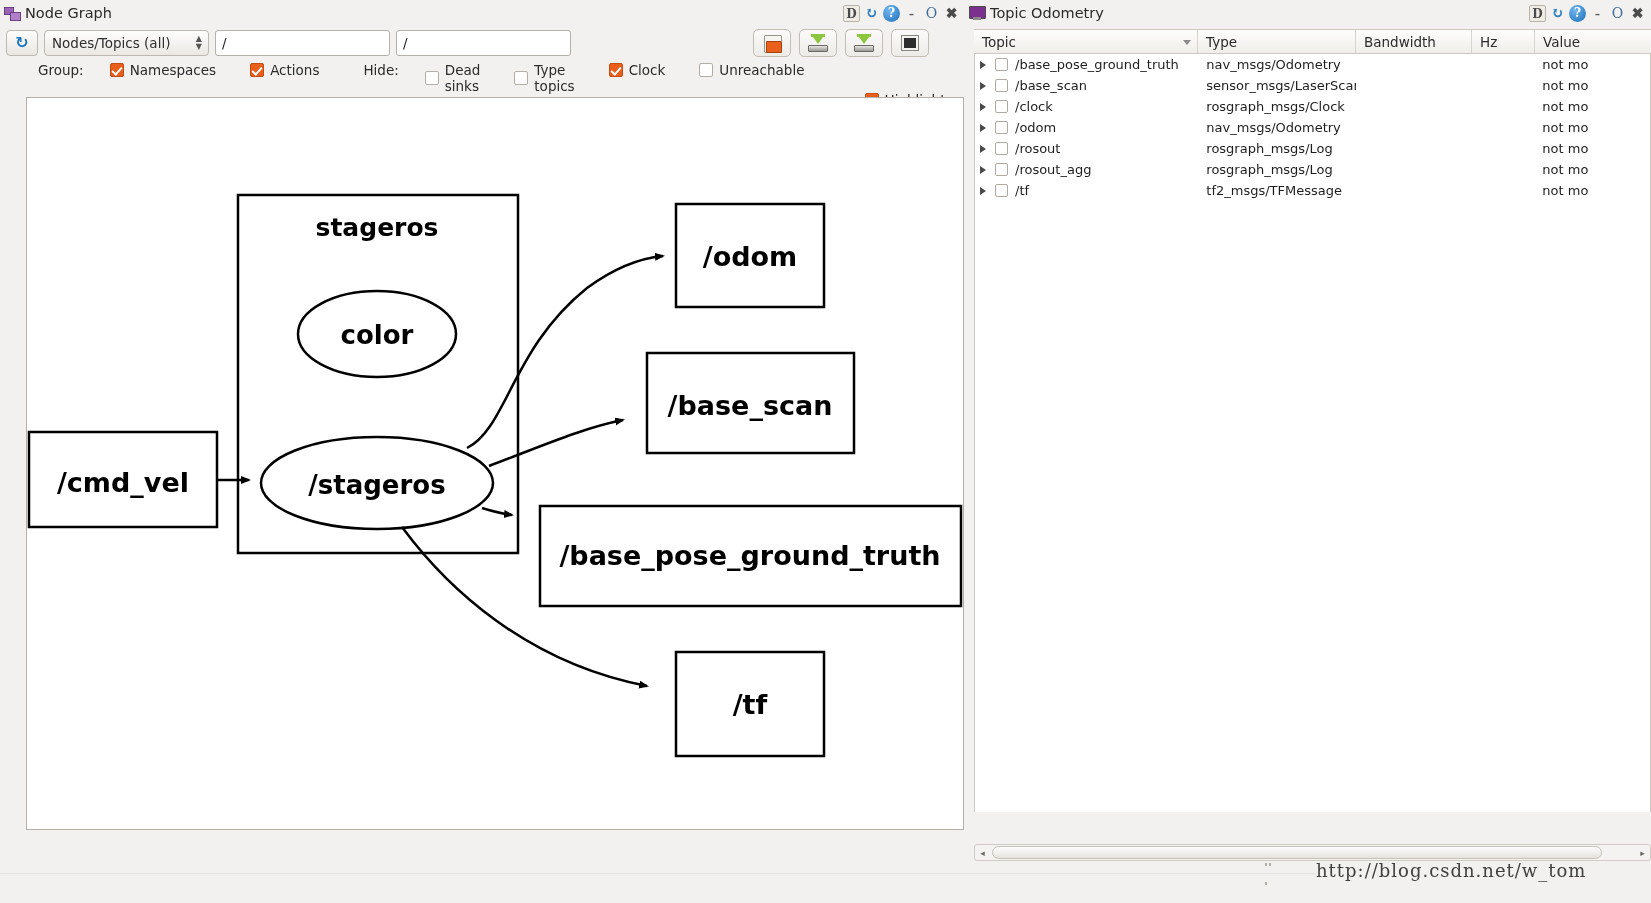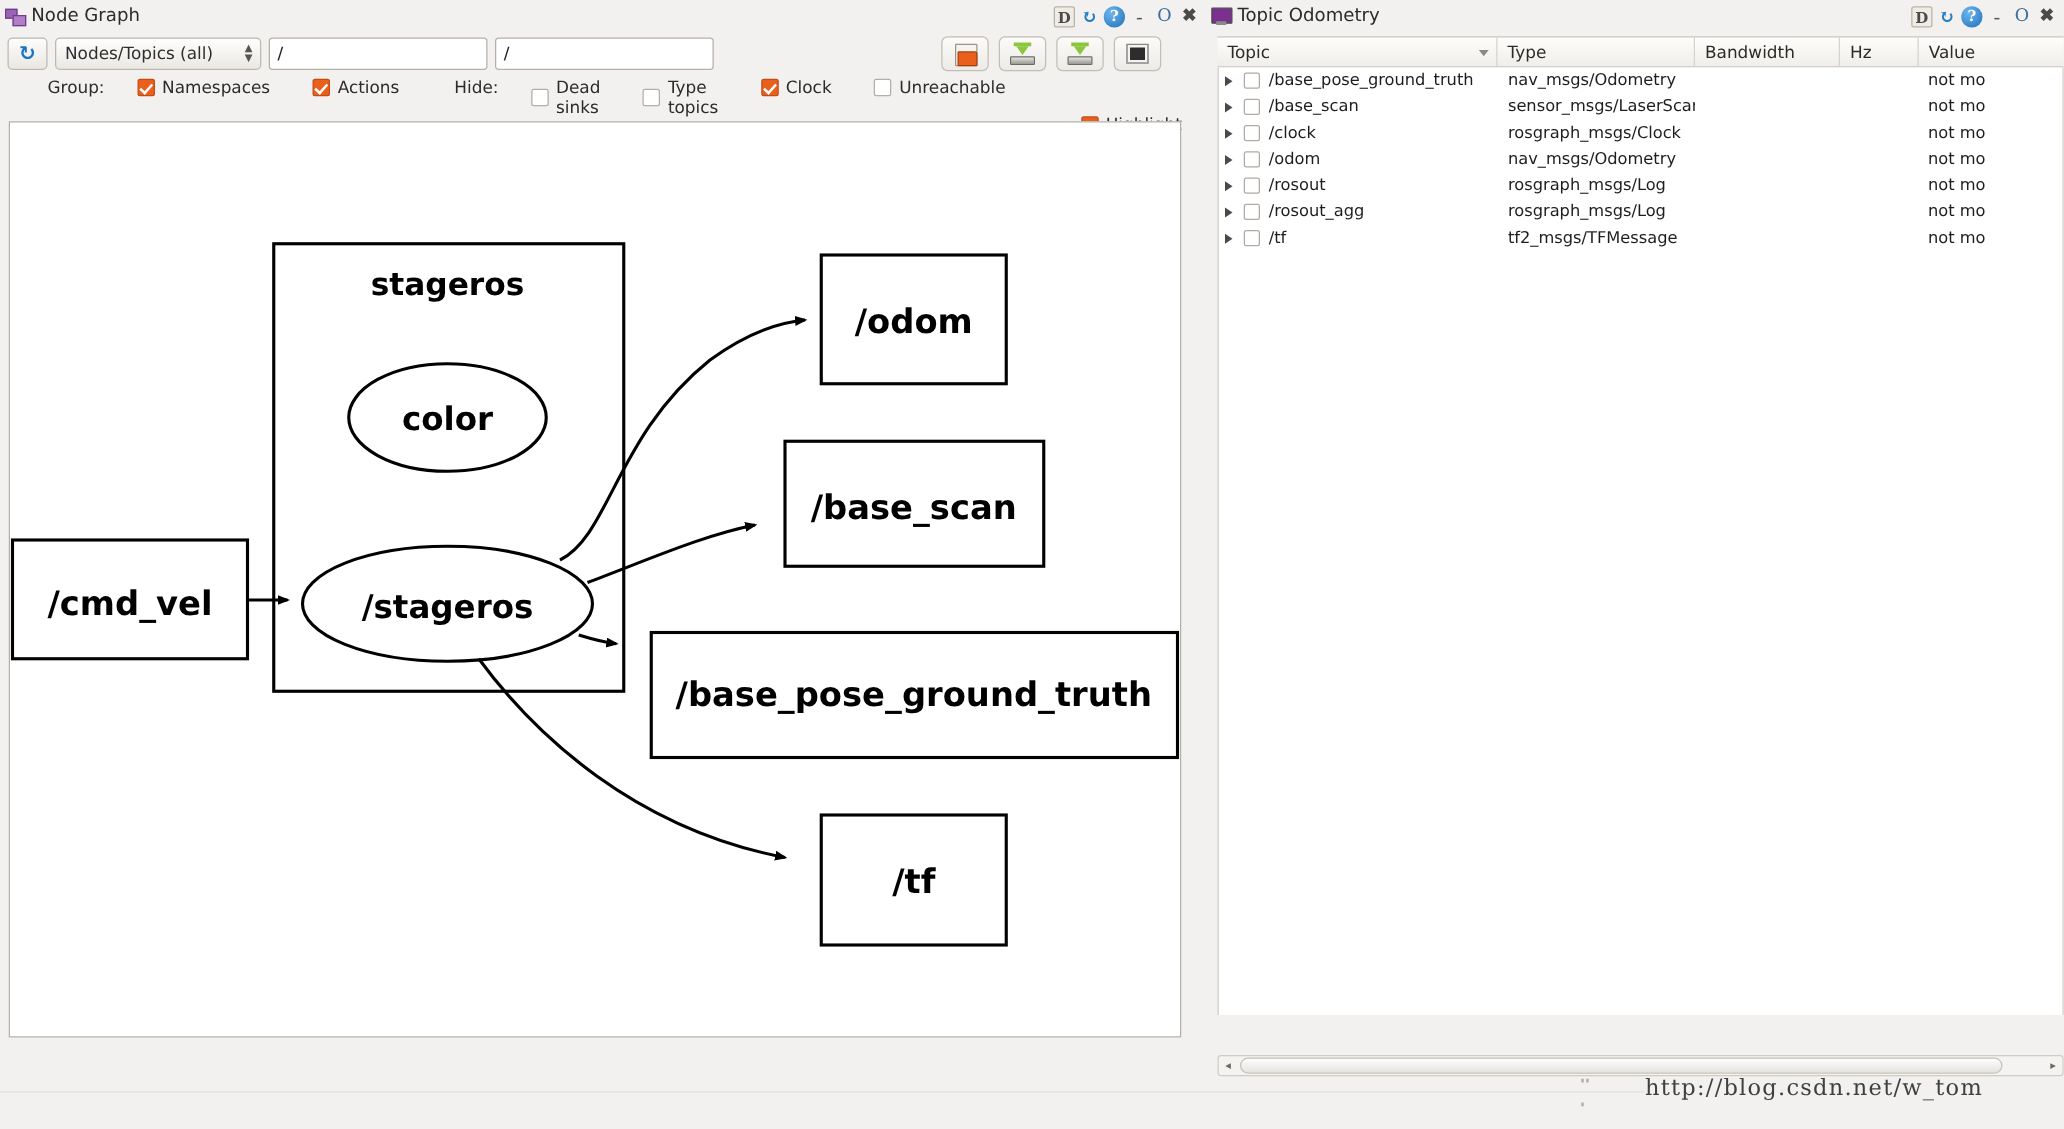--- a/index.html
+++ b/index.html
@@ -155,21 +155,21 @@
   .fit-btn {
     width: 30px; height: 26px; border: 1px solid #c3bdb4; border-radius: 4px;
     background: linear-gradient(#fcfbfa, #ecebe7);
     display: flex; align-items: center; justify-content: center; cursor: pointer;
     font-size: 11px; color: #555;
   }
   .fit-glyph { width: 12px; height: 13px; border: 1px solid #6d6d6d; border-radius: 1px; font-size: 8px; line-height: 12px; text-align:center; color:#555; }
 
   
   .graph-canvas {
-    position: absolute; left: 7px; top: 97px; width: 938px; height: 733px;
+    position: absolute; left: 26px; top: 97px; width: 938px; height: 733px;
     background: #ffffff; border: 1px solid #b4afa8; overflow: hidden;
   }
   .graph-canvas svg { display: block; }
   .gtext { font-family: "DejaVu Sans", "Liberation Sans", sans-serif; font-weight: bold; fill: #000; text-anchor: middle; }
 
   
   .tm-header {
     position: absolute; top: 29px; left: 9px; width: 677px; height: 25px;
     display: flex; background: linear-gradient(#fdfdfc, #f0eeea);
     border-top: 1px solid #cdc8c0; border-bottom: 1px solid #cdc8c0;

